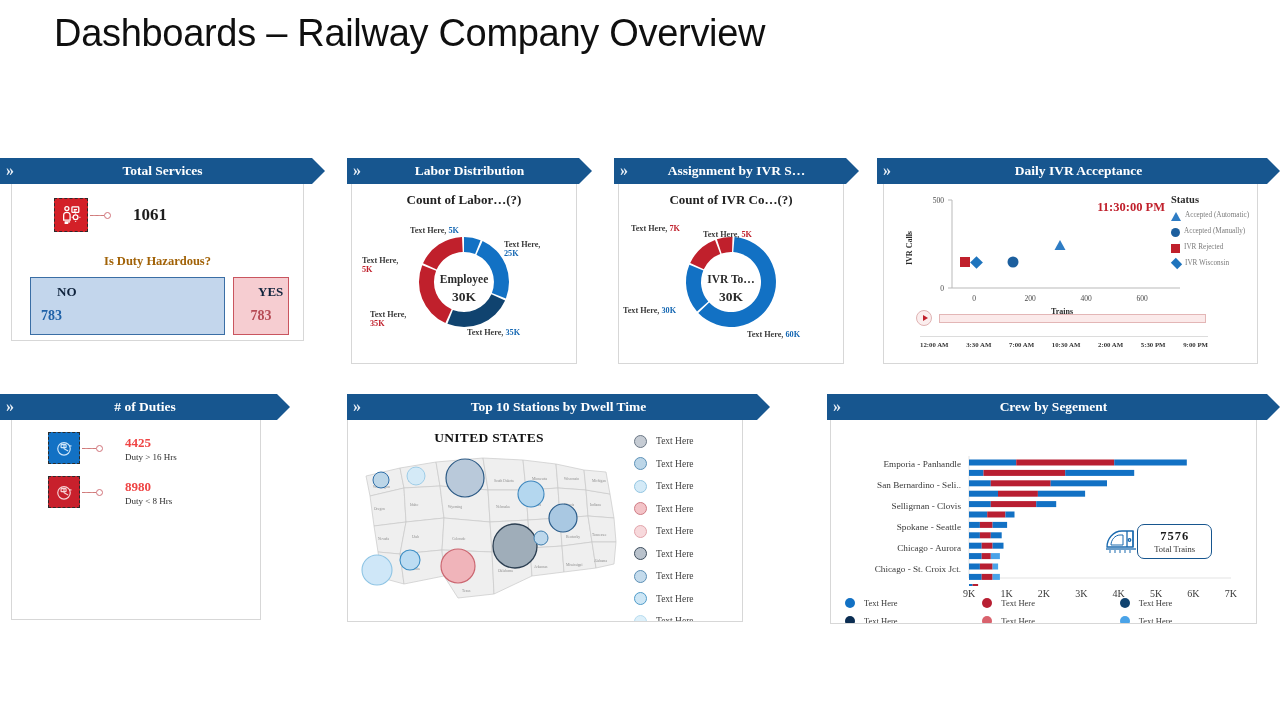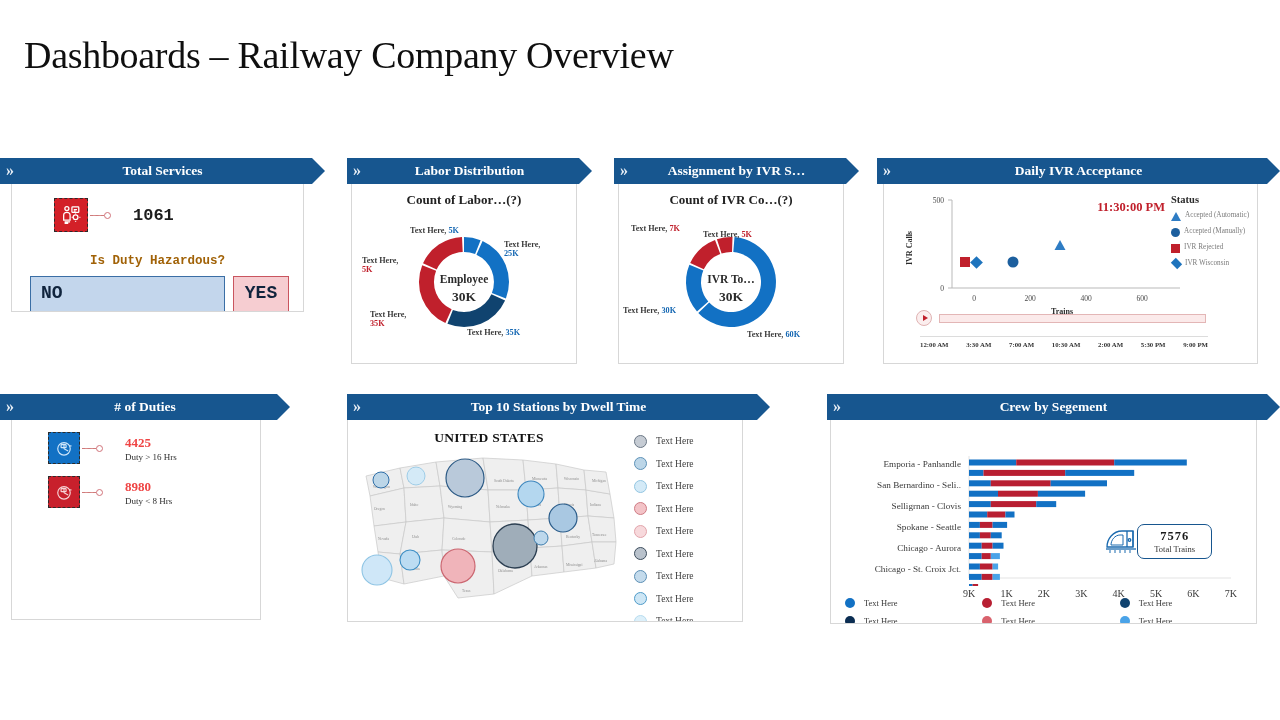--- a/index.html
+++ b/index.html
@@ -1,23 +1,23 @@
 <!DOCTYPE html>
 <html><head>
 <meta charset="utf-8">
 <style>
   * { box-sizing: border-box; margin:0; padding:0; }
   body {
     width:1280px; height:720px; background:#ffffff;
     font-family:"Liberation Serif", serif; overflow:hidden; position:relative;
   }
   .page-title {
-    position:absolute; left:24px; top:12px;
+    position:absolute; left:54px; top:12px;
     font-size:38px; font-weight:400; color:#0f0f0f;
-    font-family:Liberation Serif, serif; letter-spacing:-0.3px;margin-top:21px;
+    font-family:Liberation Sans, sans-serif; letter-spacing:-0.3px;
   }
 
   
   .panel { position:absolute; }
   .banner {
     position:relative; height:26px; background:#17568f;
     color:#ffffff; font-weight:bold; font-size:13.5px;
     display:flex; align-items:center; justify-content:center;
     font-family:"Liberation Serif", serif;
     clip-path: polygon(0 0, calc(100% - 13px) 0, 100% 50%, calc(100% - 13px) 100%, 0 100%);
@@ -47,21 +47,21 @@
   .hz-label { text-align:center; font-size:12.5px; font-weight:bold; color:#a16207; margin-top:22px; }
   .hz-boxes { display:flex; gap:8px; padding:8px 14px 0 18px; }
   .hz-no {
     flex:1; height:58px; background:#c3d6ec; border:1.4px solid #3a6ea5;
     padding:6px 10px;
   }
   .hz-yes {
     width:56px; height:58px; background:#f6cdd1; border:1.4px solid #c9555f;
     padding:6px 8px; text-align:center;
   }
-  .hz-t { font-size:18px; font-weight:bold; color:#10243d; }
+  .hz-t { font-size:13px; font-weight:bold; color:#10243d;margin-left:16px; }
   .hz-n { font-size:14px; font-weight:bold; margin-top:8px; }
   .hz-no .hz-n { color:#1f62a8; }
   .hz-yes .hz-n { color:#b64b55; }
 
   
   .donut-title { text-align:center; font-size:13px; font-weight:bold; color:#222; margin-top:8px; }
   .donut-wrap { position:relative; width:100%; height:150px; }
   .donut-wrap svg { position:absolute; left:50%; top:4px; transform:translateX(-50%); }
   .dlabel {
     position:absolute; font-size:8.2px; font-weight:bold; color:#3c3c3c;
@@ -132,21 +132,21 @@
 </head>
 <body>
 
 <div class="page-title">Dashboards – Railway Company Overview</div>
 
 <div class="panel" style="left:0px; top:158px; width:325px;">
   <div class="banner" style="width:325px;">
     <span class="chev">»</span>
     <span class="ttl">Total Services</span>
   </div>
-  <div class="body-box" style="width:293px; margin-left:11px; height:128px;font-family:Liberation Mono, monospace;">
+  <div class="body-box" style="width:293px; margin-left:11px; height:157px;">
     <div class="kpi-row">
       <div class="icon-tile">
         <svg viewBox="0 0 24 24" fill="none" stroke="#fff" stroke-width="1.4">
           <circle cx="7.5" cy="5" r="2.2"></circle>
             <path d="M4 12.5c0-2 1.6-3.3 3.5-3.3S11 10.5 11 12.5v5H4z"></path>
           <rect x="13" y="3.2" width="7.5" height="6" rx="0.8"></rect>
             <path d="M15 6.2h3.5M15 7.8h2"></path>
           <circle cx="17" cy="14.5" r="2.6"></circle>
             <path d="M17 11.3v-1M17 18.7v1M13.8 14.5h-1M21.2 14.5h1"></path>
           <path d="M5 19.5h6M5 21h4"></path>

